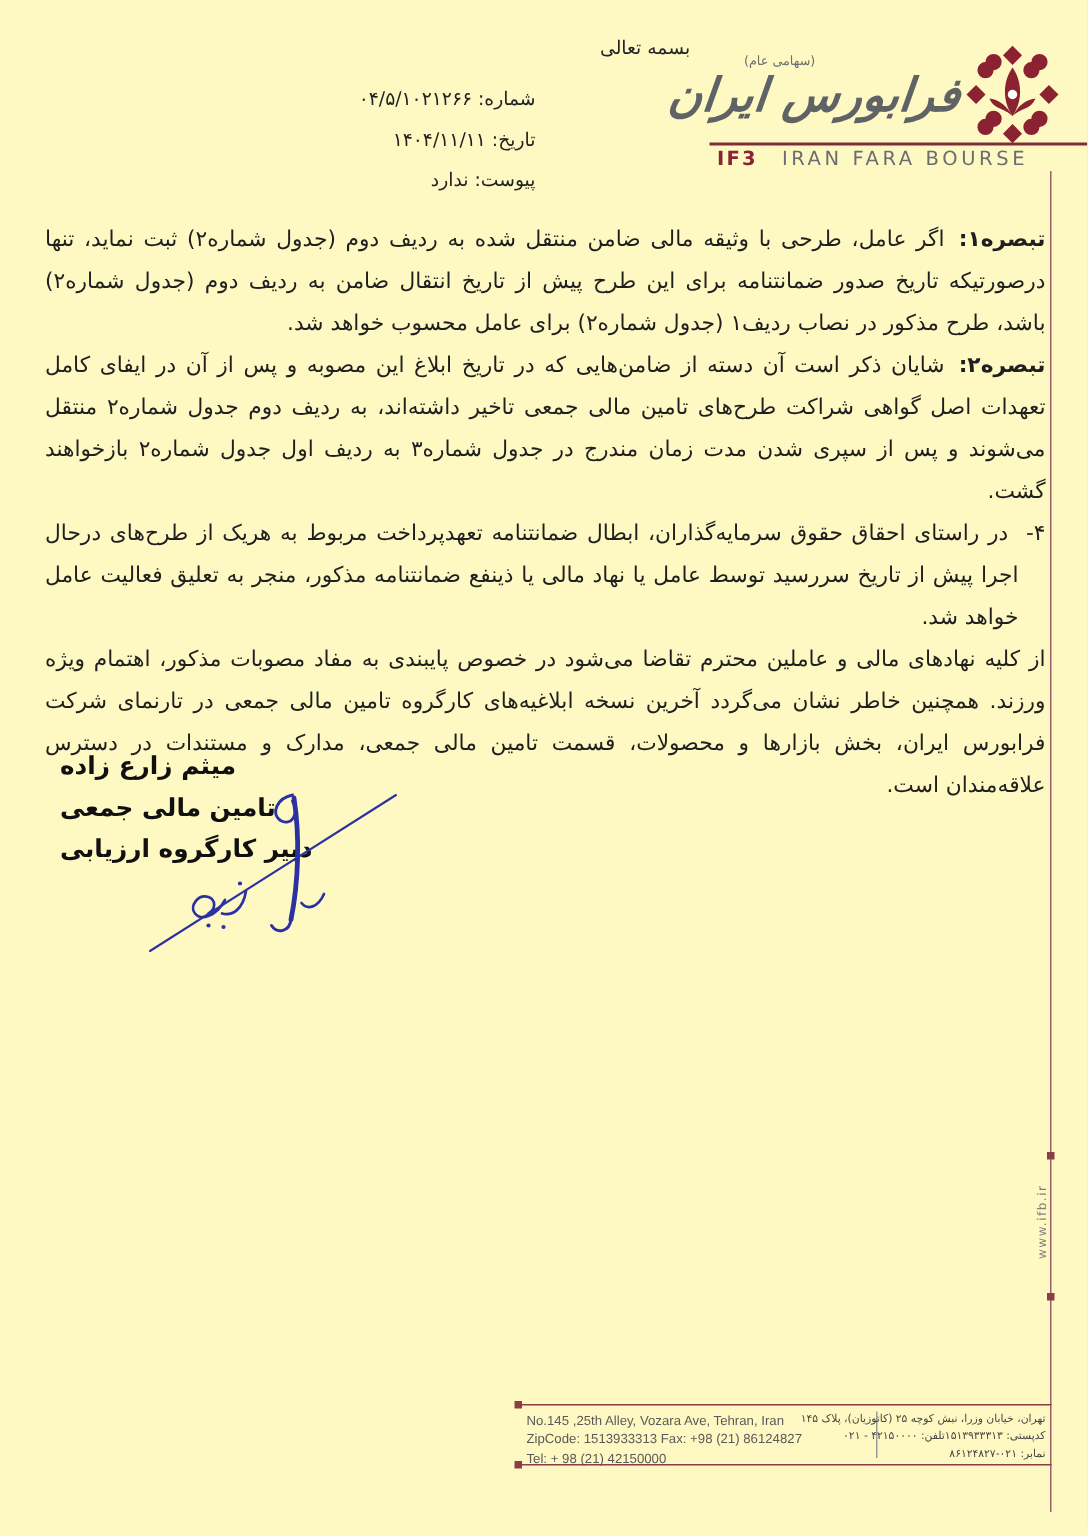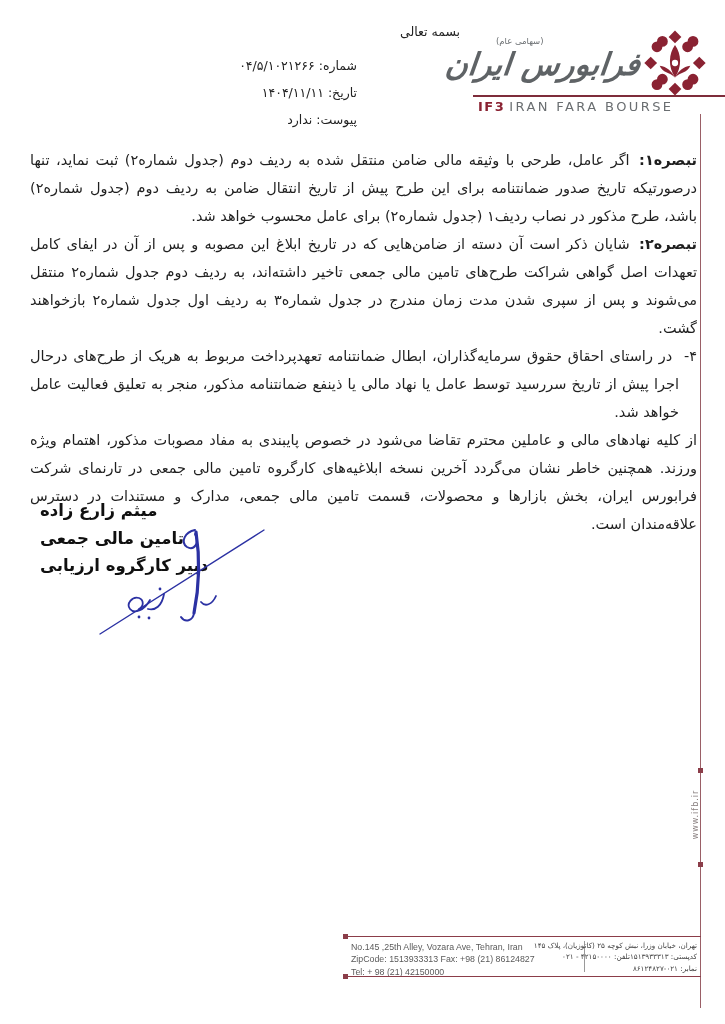--- a/index.html
+++ b/index.html
@@ -1,36 +1,36 @@
 <!DOCTYPE html>
 <html lang="fa"><head>
 <meta charset="utf-8">
 <style>
   html,body{margin:0;padding:0;background:#e8e8e8;}
   .page{
     position:relative;width:725px;height:1024px;margin:0 auto;
-    background:#ffffff;overflow:hidden;
+    background:#fef9c3;overflow:hidden;
     font-family:"DejaVu Sans",sans-serif;color:#1f1f1f;
   }
   
   .bismillah{position:absolute;left:400px;top:24px;font-size:12.5px;color:#222;}
   .meta{position:absolute;top:52px;right:368px;direction:rtl;
         font-size:12.5px;line-height:27px;white-space:nowrap;color:#222;}
   .meta .lbl{margin-left:4px;}
   .logo-wrap{position:absolute;left:450px;top:28px;width:275px;height:90px;}
   .logo-fa{position:absolute;left:8px;top:18px;width:182px;text-align:center;
            font-size:31px;font-weight:bold;font-style:italic;color:#5f6366;
            transform:skewX(-6deg);direction:rtl;white-space:nowrap;}
   .logo-fa-sub{position:absolute;left:2px;top:8px;font-size:8.5px;color:#6a6e71;direction:rtl;margin-left:44px;}
   .logo-mark{position:absolute;right:14px;top:2px;}
   .logo-rule{position:absolute;left:473px;top:95px;width:252px;height:2px;background:#7e2c3a;}
   .logo-en{position:absolute;left:478px;top:99px;width:247px;font-size:13px;
            letter-spacing:2.4px;color:#6a6e71;white-space:nowrap;
            font-family:"DejaVu Sans",sans-serif;}
-  .logo-en b{color:#8a2232;letter-spacing:1.5px;margin-right:4px;}
+  .logo-en b{color:#8a2232;letter-spacing:1.5px;margin-right:16px;}
   
   .vline{position:absolute;left:700px;top:114px;width:1.3px;height:894px;background:#9a5f66;}
   .sq{position:absolute;width:5px;height:5px;background:#8b3d49;}
   .website{position:absolute;left:650px;top:810px;width:90px;text-align:center;
            transform:rotate(-90deg);font-size:8px;letter-spacing:1px;color:#8a8080;}
   
   .body-text{position:absolute;left:30px;right:28px;top:146px;direction:rtl;
              font-size:14.5px;line-height:28px;text-align:justify;}
   .body-text p{margin:0;}
   .lead{font-weight:bold;margin-left:3px;}

